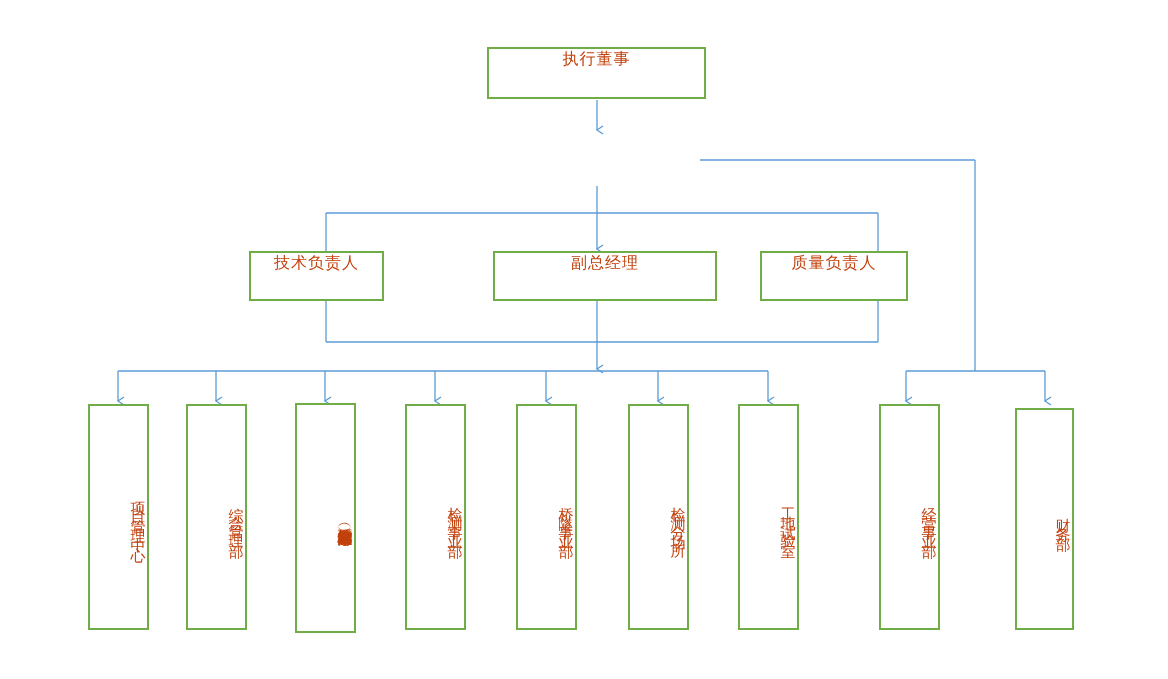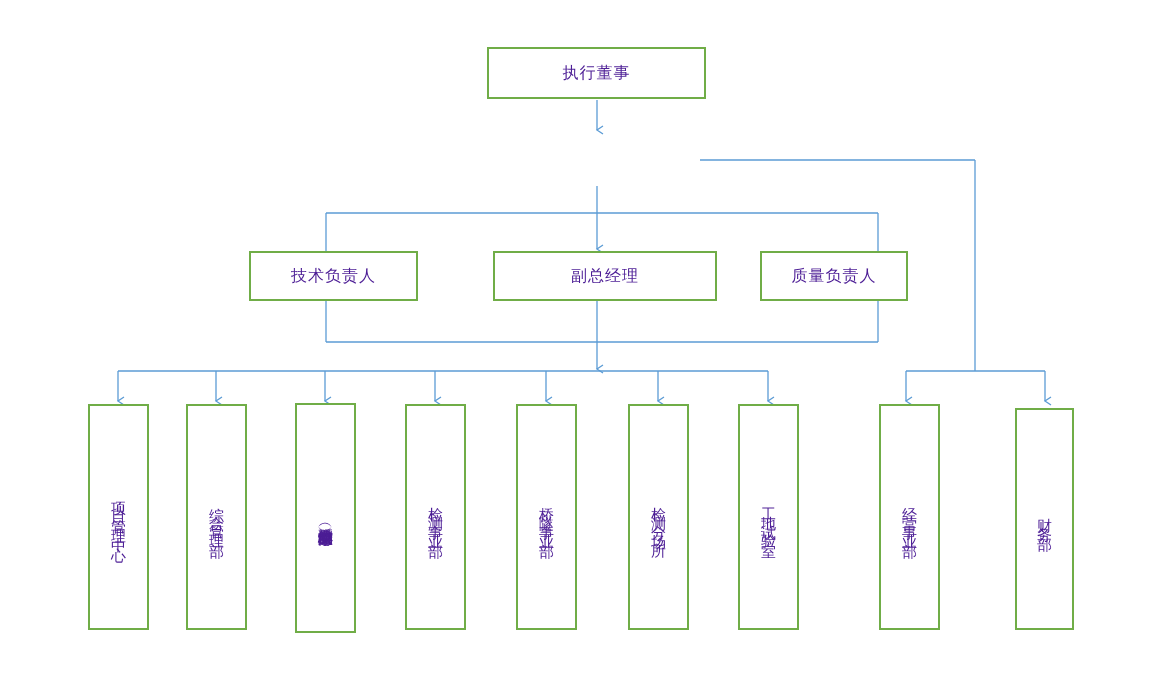--- a/index.html
+++ b/index.html
@@ -25,23 +25,22 @@
     width: 1168px;
     height: 679px;
     pointer-events: none;
   }
   .node {
     position: absolute;
     box-sizing: border-box;
     border: 2px solid #70AD47;
     background: #ffffff;
     display: flex;
-    align-items: center;
     justify-content: center;
-    color: #4c1d95;
+    color: #c2410c;
     text-align: center;
   }
   .node-h {
     font-size: 16px;
     letter-spacing: 1px;
     line-height: 1.2;
   }
   .node-v {
     writing-mode: vertical-rl;
     text-orientation: upright;
@@ -100,21 +99,21 @@
       <line x1="906" y1="371" x2="906" y2="401" marker-end="url(#arrowhead)"></line>
       <line x1="1045" y1="371" x2="1045" y2="401" marker-end="url(#arrowhead)"></line>
     </g>
   </svg>
 
   <div class="node node-h" style="left:487px; top:47px; width:219px; height:52px;">
     <span class="label">执行董事</span>
   </div>
 
 
-  <div class="node node-h" style="left:249px; top:251px; width:169px; height:50px;">
+  <div class="node node-h" style="left:249px; top:251px; width:135px; height:50px;">
     <span class="label">技术负责人</span>
   </div>
   <div class="node node-h" style="left:493px; top:251px; width:224px; height:50px;">
     <span class="label">副总经理</span>
   </div>
   <div class="node node-h" style="left:760px; top:251px; width:148px; height:50px;">
     <span class="label">质量负责人</span>
   </div>
 
   <div class="node node-v" style="left:88px; top:404px; width:61px; height:226px;">

